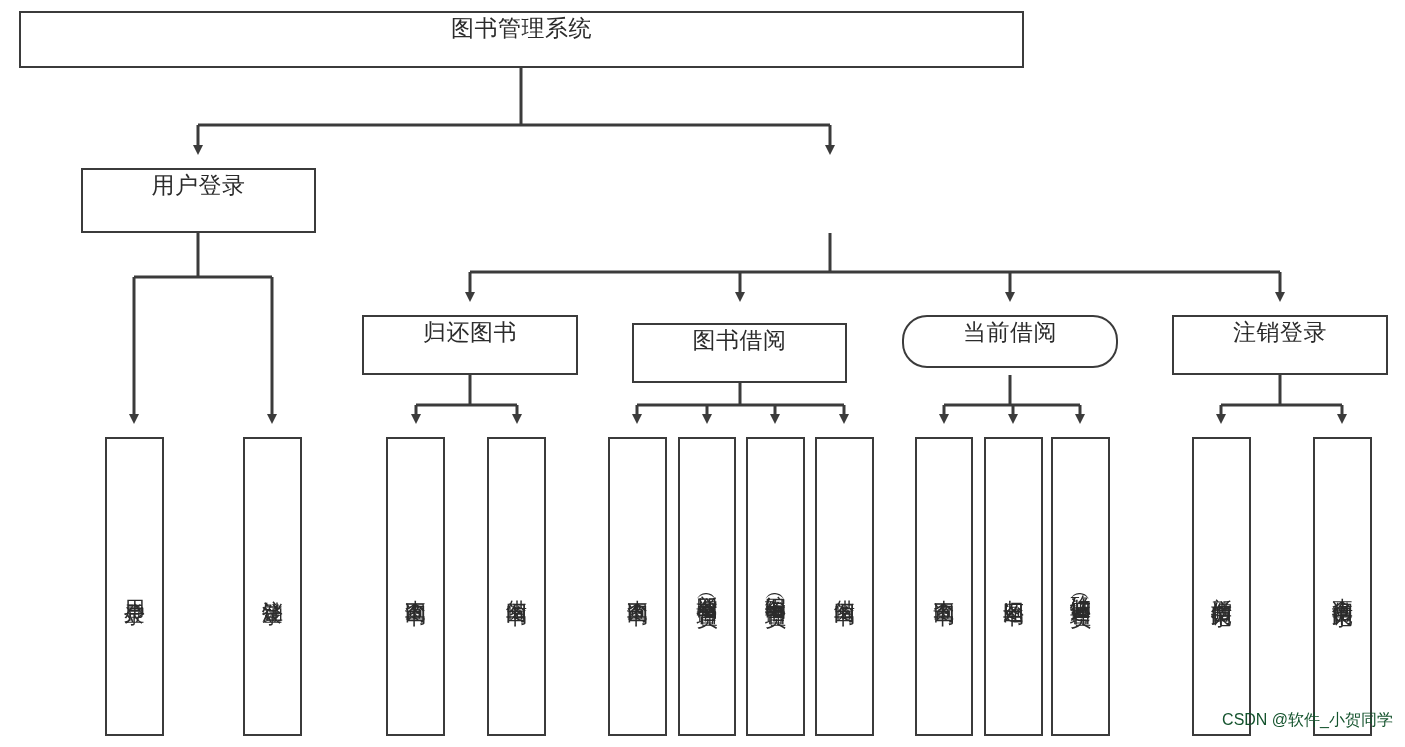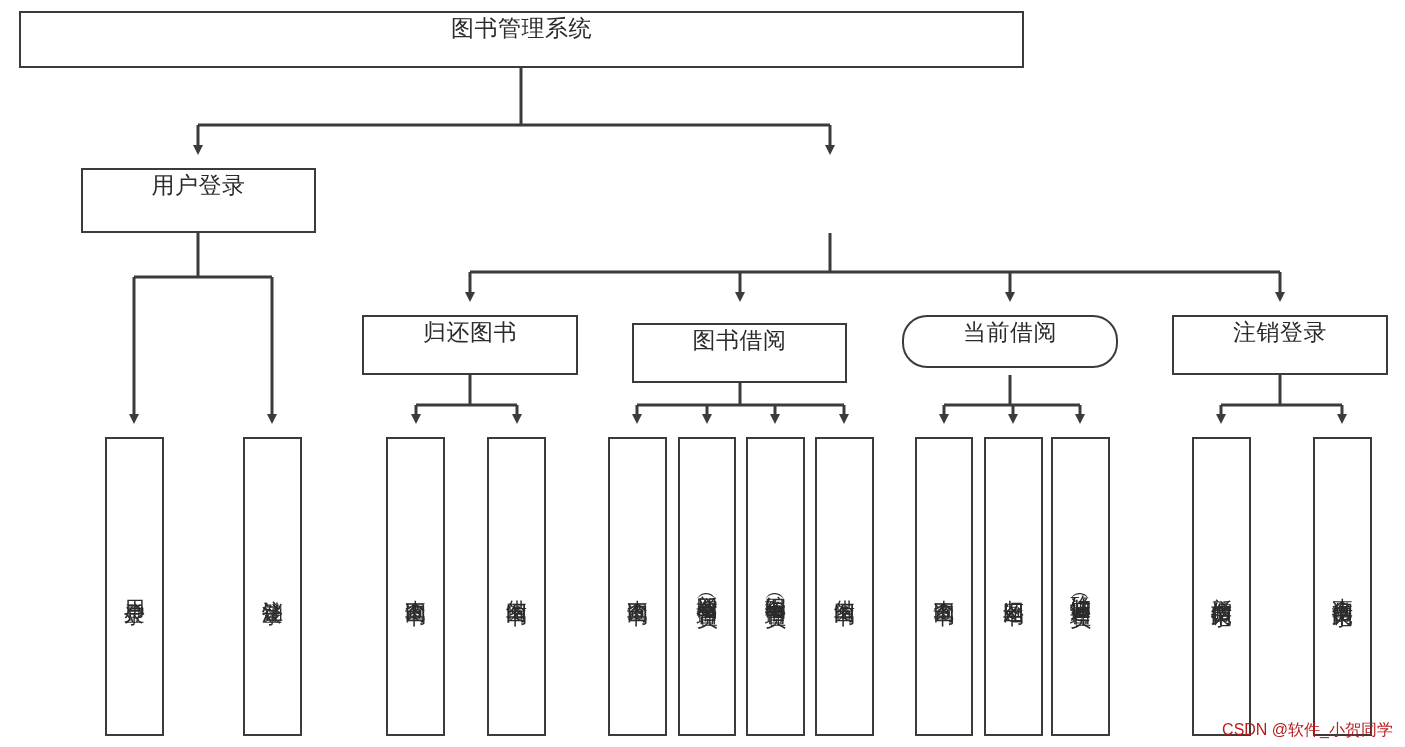--- a/index.html
+++ b/index.html
@@ -53,23 +53,23 @@
     display: block;
     white-space: nowrap;
   }
   .node.vertical .node-label {
     writing-mode: vertical-rl;
     text-orientation: upright;
   }
   #watermark {
     position: absolute;
     right: 12px;
-    bottom: 6px;
+    bottom: 16px;
     font-size: 16px;
-    color: #b91c1c;
+    color: #14532d;
     white-space: nowrap;
   }
 </style>
 </head>
 <body>
 
 <div id="canvas">
 
   <svg class="connectors" viewBox="0 0 1405 747" xmlns="http://www.w3.org/2000/svg">
     <defs>

